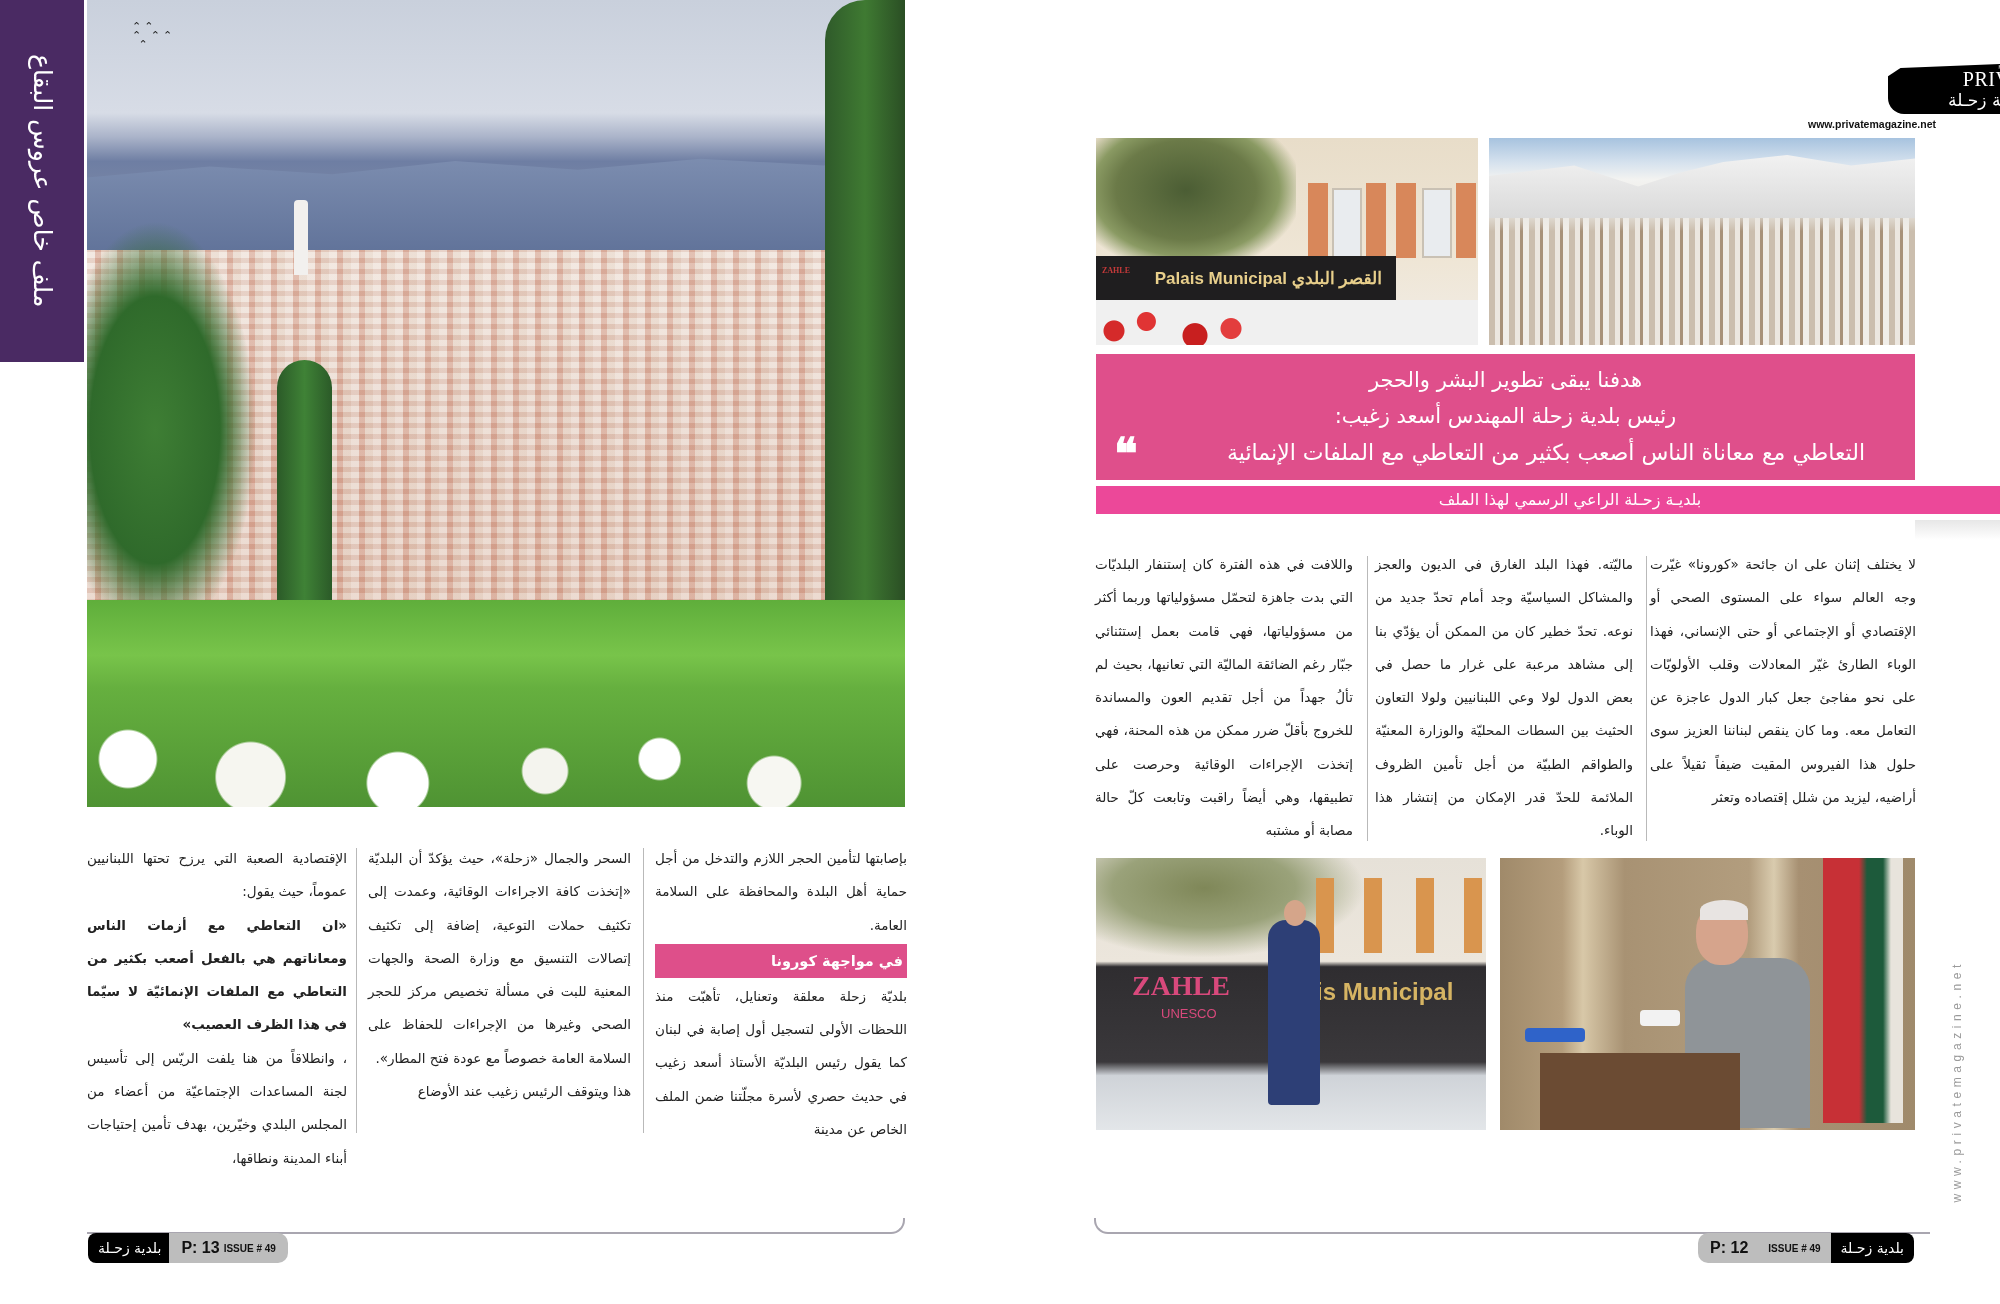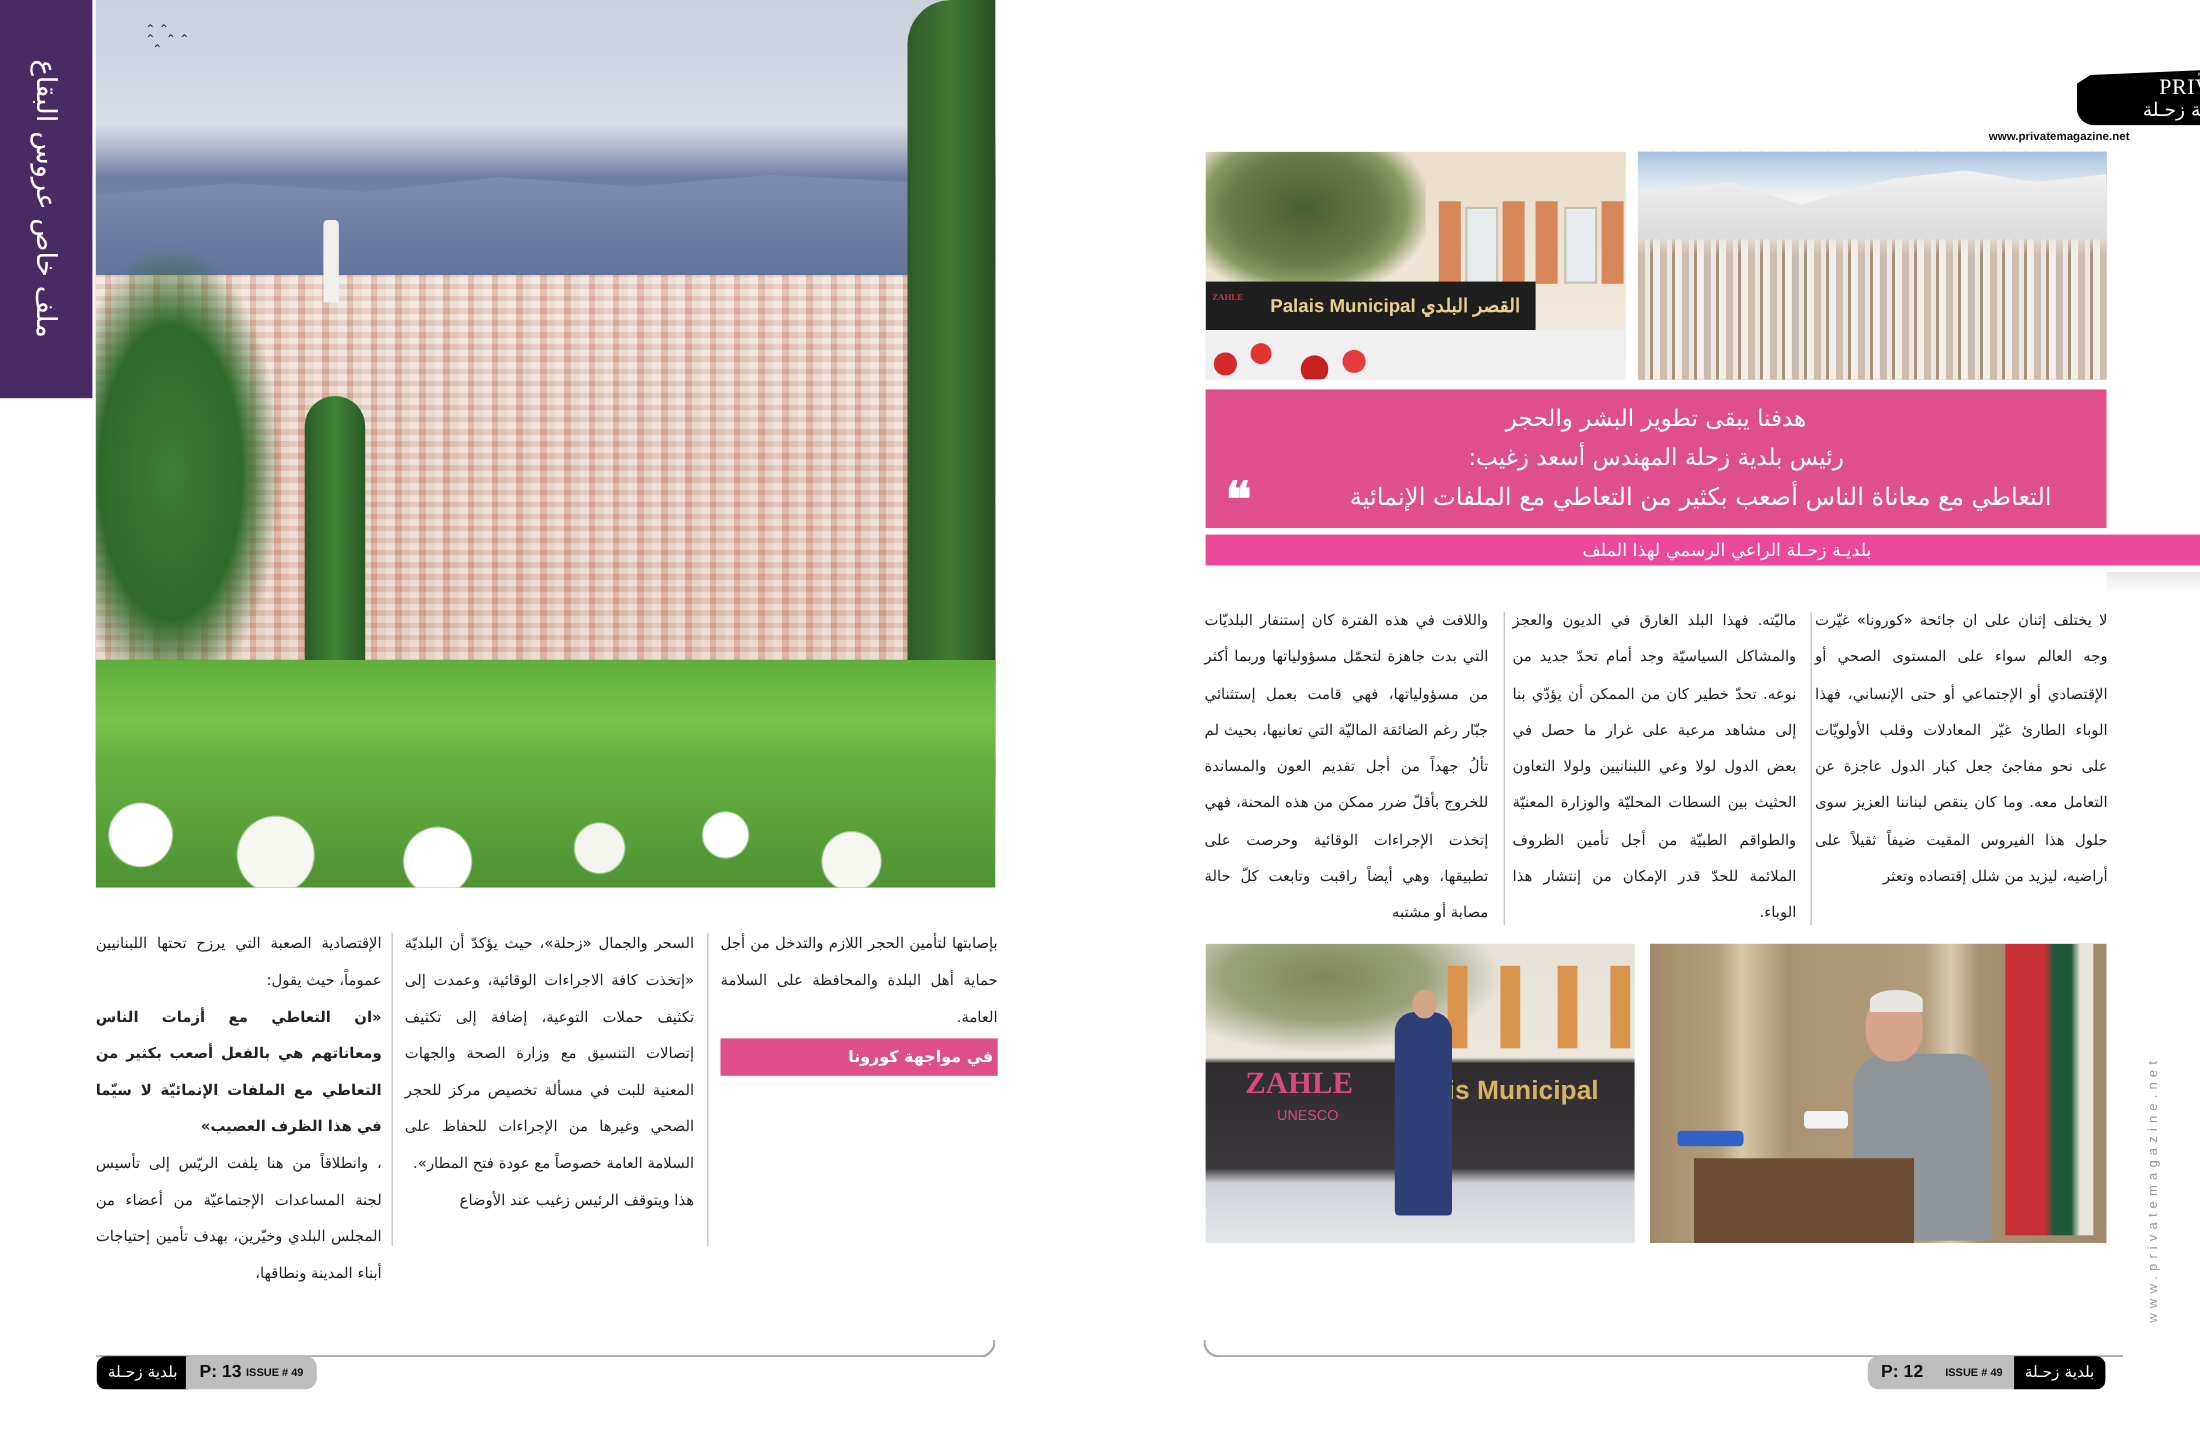--- a/index.html
+++ b/index.html
@@ -214,20 +214,21 @@
   <div class="cypress-mid"></div>
   <div class="cypress-right"></div>
   <div class="hedge"></div>
   <div class="flowers"></div>
   <div class="birds">⌃⌃<br>⌃ ⌃⌃<br>&nbsp;⌃</div>
 </div>
 
 <div class="col" style="left:655px; top:842px; width:252px;">
   <p>بإصابتها لتأمين الحجر اللازم والتدخل من أجل حماية أهل البلدة والمحافظة على السلامة العامة.</p>
   <div class="subhead">في مواجهة كورونا</div>
+  <p>بلديّة زحلة معلقة وتعنايل، تأهبّت منذ اللحظات الأولى لتسجيل أول إصابة في لبنان كما يقول رئيس البلديّة الأستاذ أسعد زغيب في حديث حصري لأسرة مجلّتنا ضمن الملف الخاص عن مدينة</p>
 </div>
 <div class="col-rule" style="left:643px; top:848px; height:285px;"></div>
 
 <div class="col" style="left:368px; top:842px; width:263px;">
   <p>السحر والجمال «زحلة»، حيث يؤكدّ أن البلديّة «إتخذت كافة الاجراءات الوقائية، وعمدت إلى تكثيف حملات التوعية، إضافة إلى تكثيف إتصالات التنسيق مع وزارة الصحة والجهات المعنية للبت في مسألة تخصيص مركز للحجر الصحي وغيرها من الإجراءات للحفاظ على السلامة العامة خصوصاً مع عودة فتح المطار».</p>
   <p>هذا ويتوقف الرئيس زغيب عند الأوضاع</p>
 </div>
 <div class="col-rule" style="left:356px; top:848px; height:285px;"></div>
 
 <div class="col" style="left:87px; top:842px; width:260px;">

